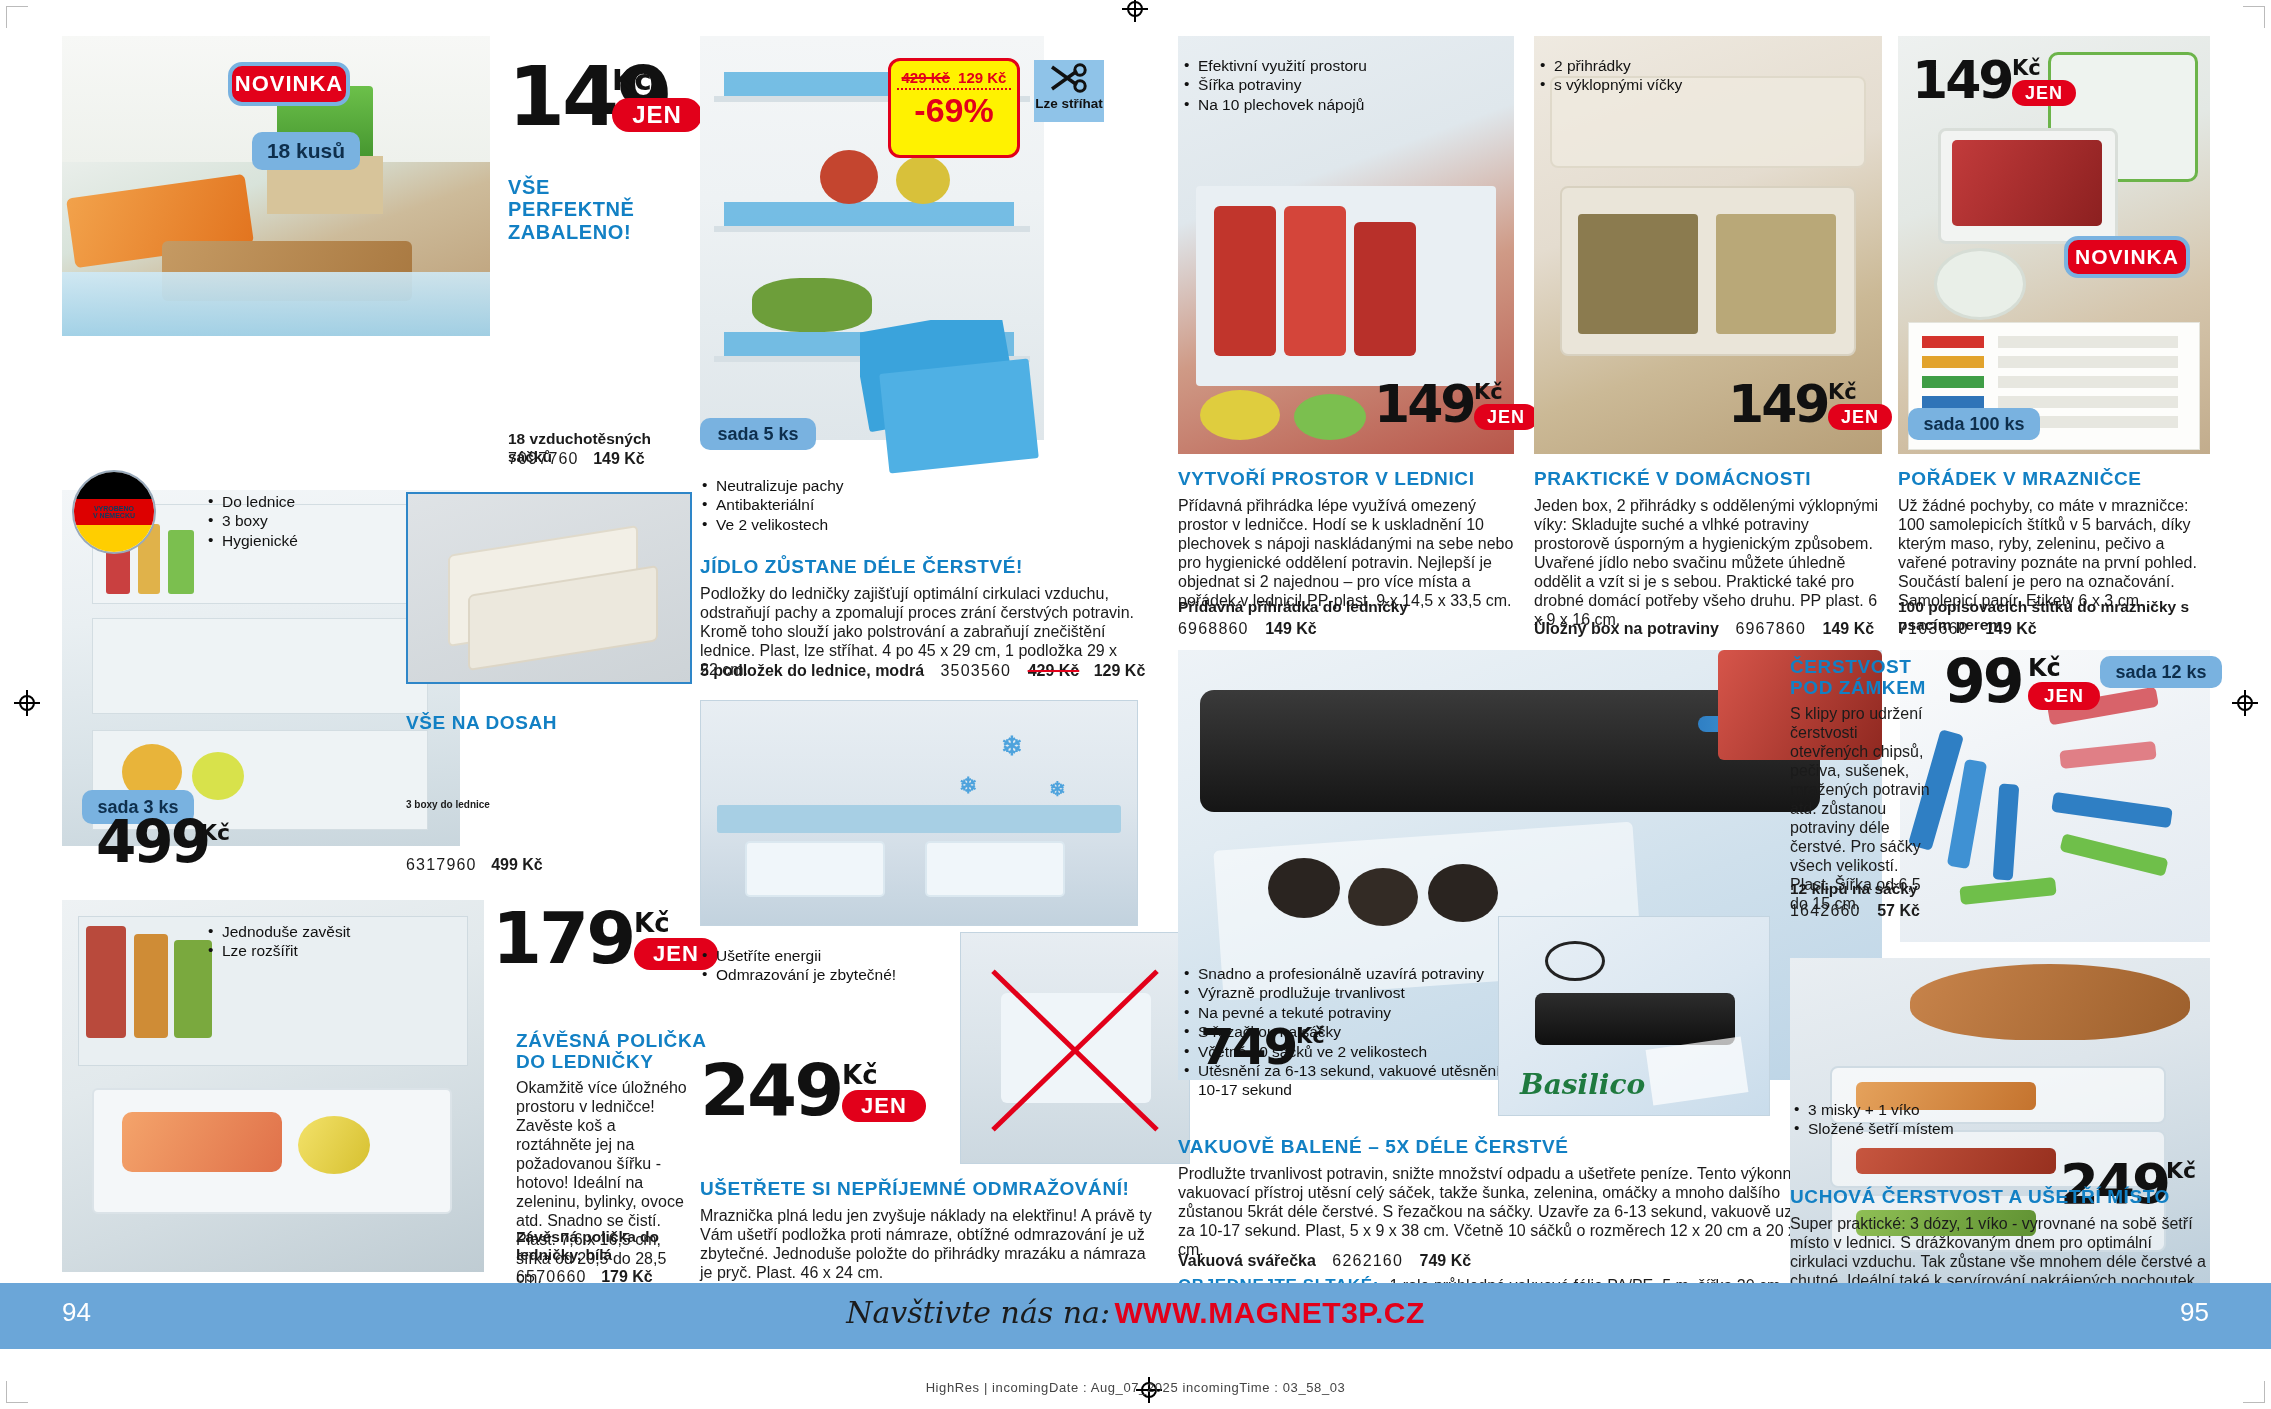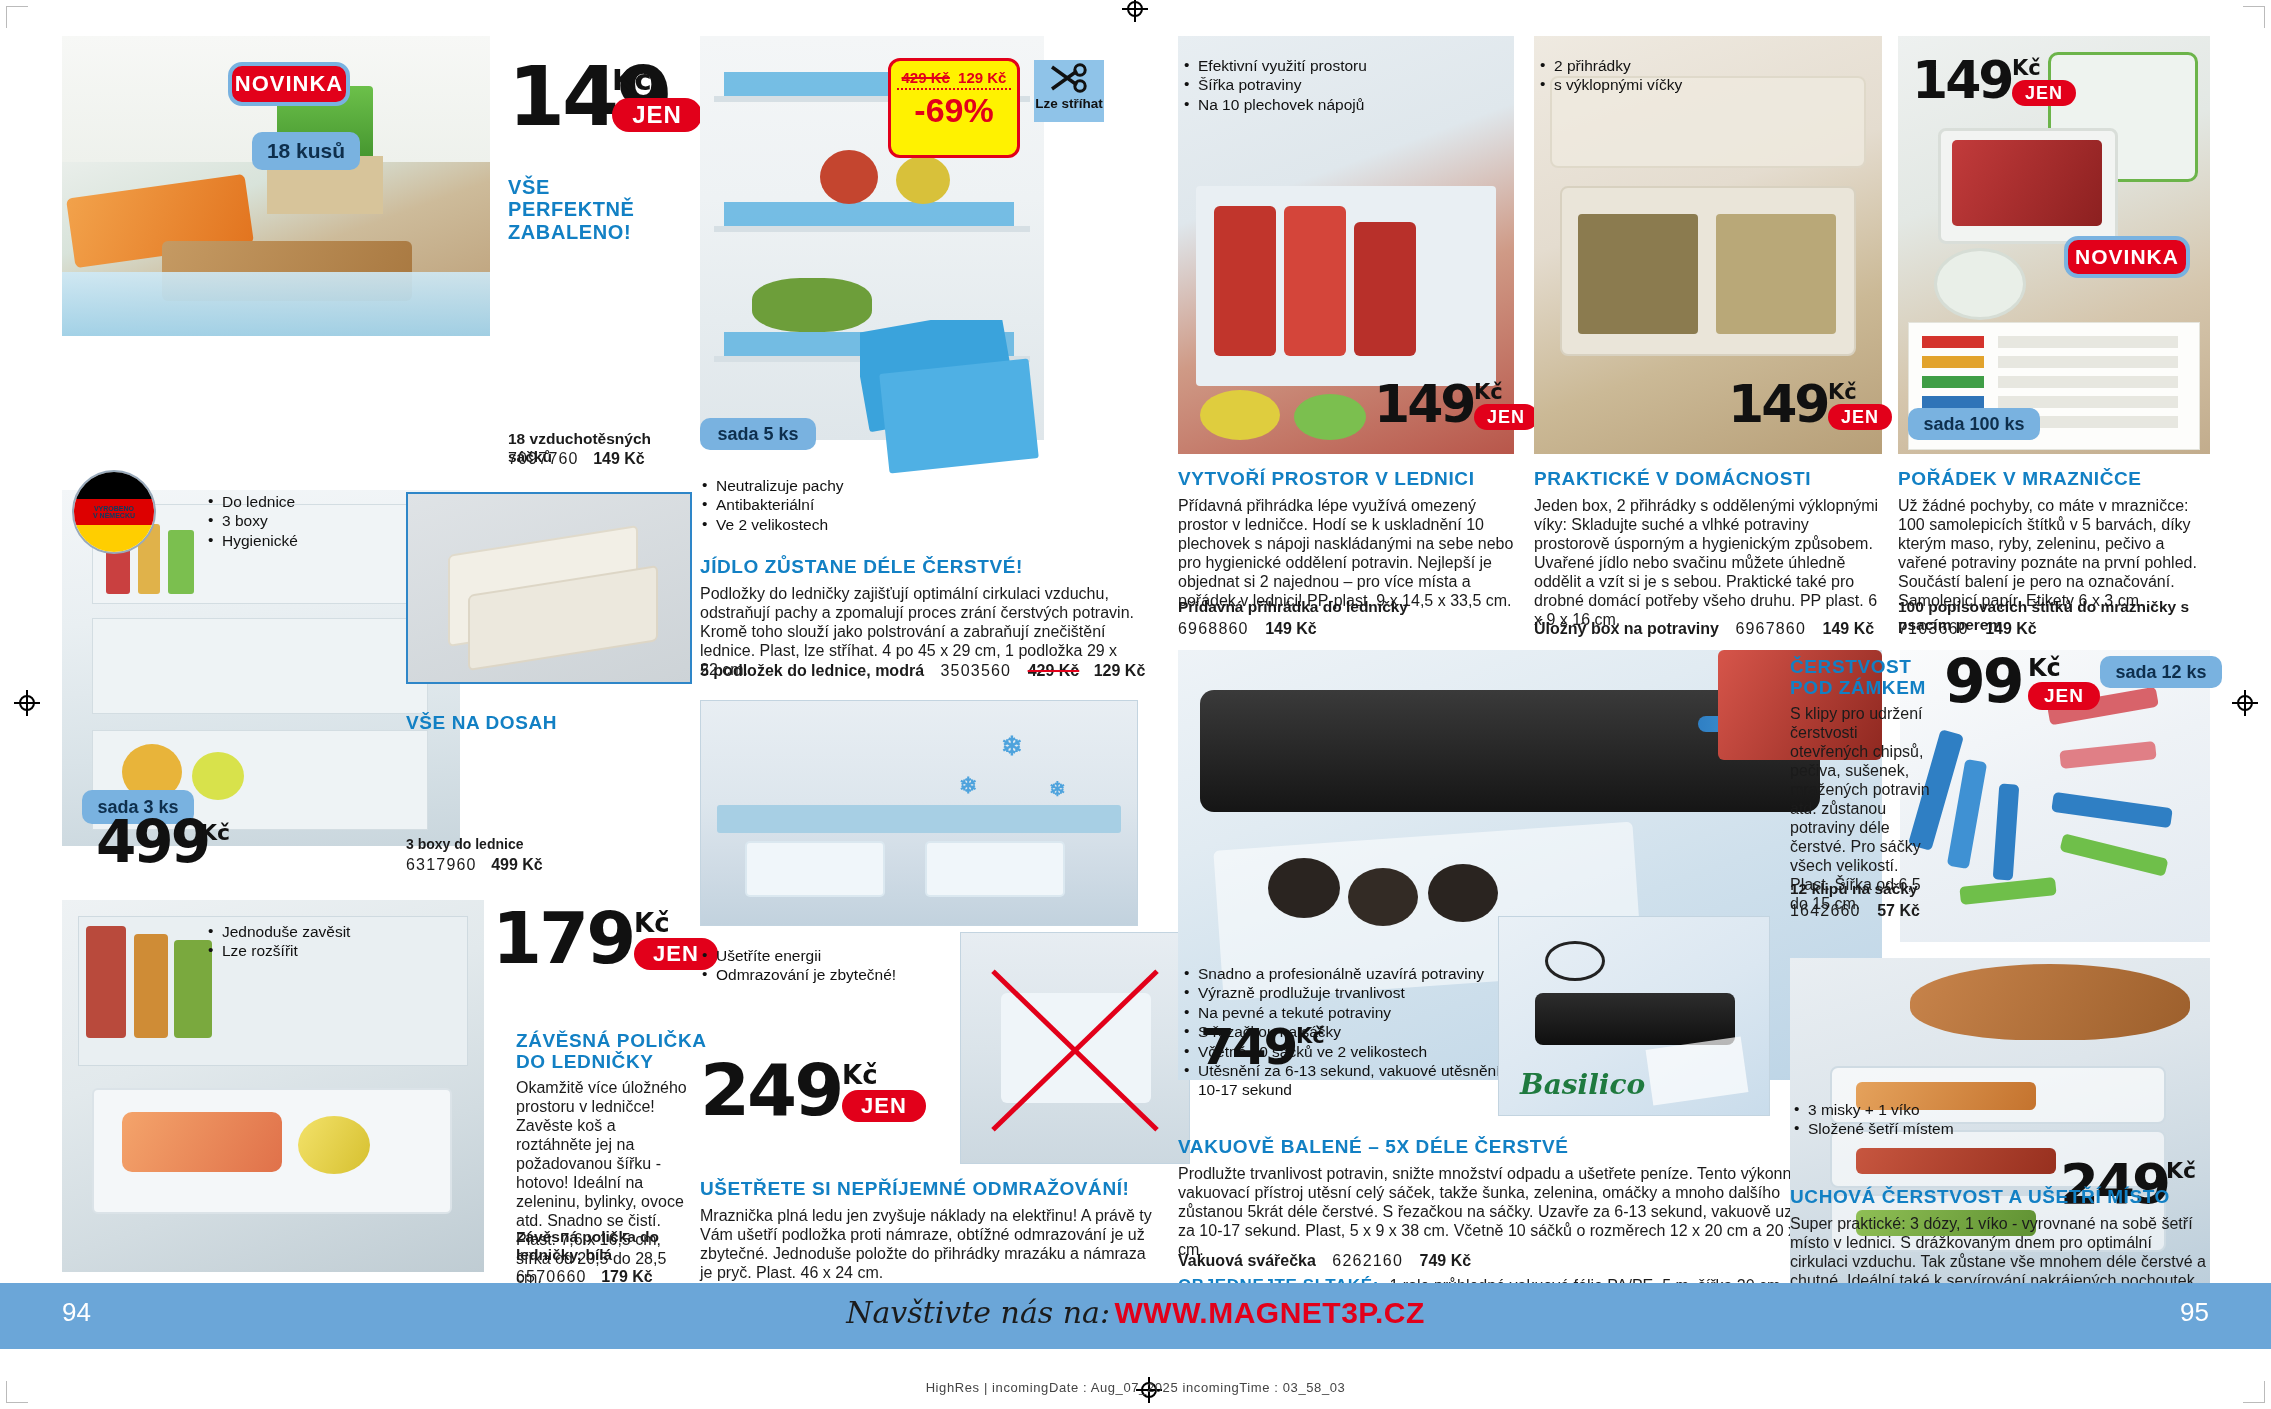--- a/index.html
+++ b/index.html
@@ -206,21 +206,21 @@
                 border:2px solid #e0dacb;border-radius:6px;transform:skewY(-9deg);"></div>
     <div style="position:absolute;left:60px;top:86px;width:190px;height:76px;background:#ece8dd;
                 border:2px solid #ddd6c6;border-radius:6px;transform:skewY(-9deg);"></div>
   </div>
   <div class="pill" style="left:82px; top:790px; width:112px; height:34px; font-size:18px;">sada 3 ks</div>
   <div class="pricetag" style="left:96px; top:818px;">
     <span class="num" style="font-size:58px;">499</span>
     <span class="kc" style="left:104px; top:4px; font-size:22px;">Kč</span>
   </div>
   <div class="txt head" style="left:406px; top:712px; width:240px; font-size:19px;">VŠE NA DOSAH</div>
-  <div class="txt artline" style="left:406px; top:836px; font-size:14px;">3 boxy do lednice</div>
+  <div class="txt artline" style="left:406px; top:799px; font-size:10px;">3 boxy do lednice</div>
   <div class="txt" style="left:406px; top:856px; font-size:16px;">
     <span class="artnum">6317960</span>
     <span class="price-b" style="margin-left:10px;">499 Kč</span>
   </div>
 
   <div class="photo ph-shelf" style="left:62px; top:900px; width:422px; height:372px;">
     <div style="position:absolute;left:16px;top:16px;width:390px;height:150px;background:#e9eff2;border:1px solid #cfdae0;"></div>
     <div style="position:absolute;left:24px;top:26px;width:40px;height:112px;background:#b94a3c;border-radius:4px;"></div>
     <div style="position:absolute;left:72px;top:34px;width:34px;height:104px;background:#cf8c36;border-radius:4px;"></div>
     <div style="position:absolute;left:112px;top:40px;width:38px;height:98px;background:#7aa93e;border-radius:4px;"></div>

